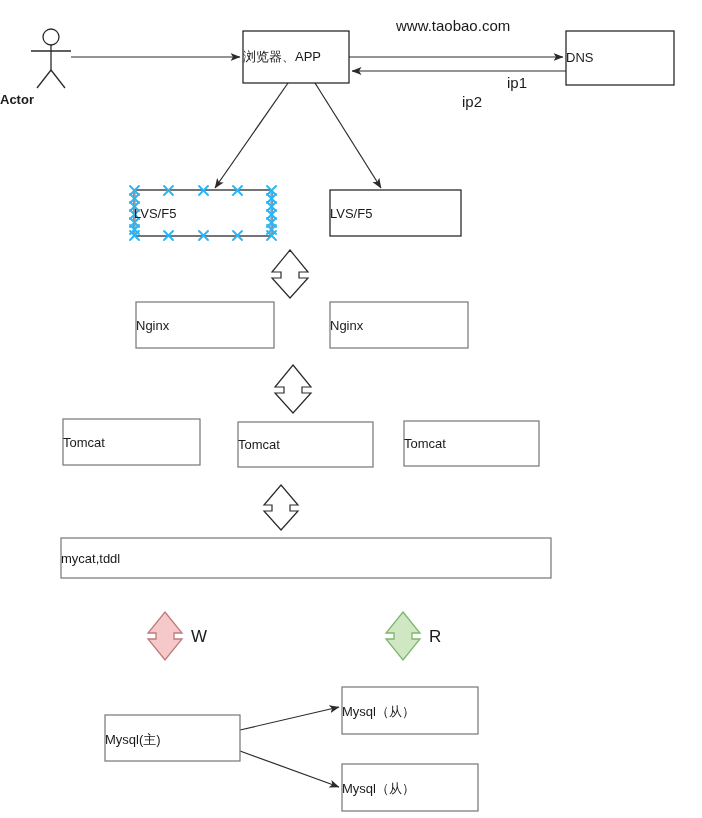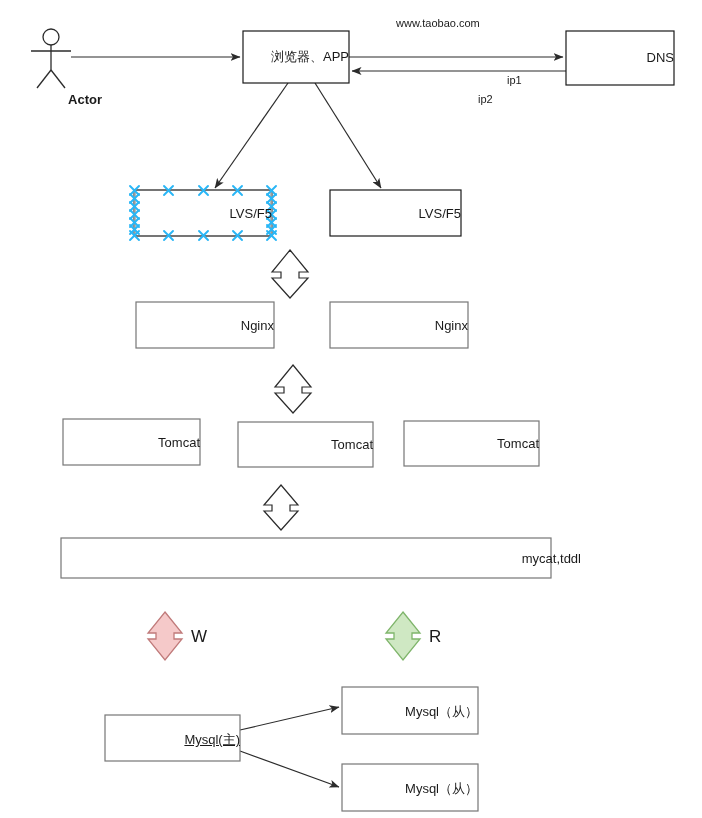--- a/index.html
+++ b/index.html
@@ -19,28 +19,28 @@
     left: 0;
     top: 0;
     width: 702px;
     height: 818px;
   }
   .node-label {
     position: absolute;
     font-size: 13px;
     color: #1a1a1a;
     white-space: nowrap;
-    text-align: right;
+    text-align: left;
     font-family: "Liberation Sans", "DejaVu Sans", sans-serif;
     line-height: 1;
     pointer-events: none;
   }
   .edge-label {
     position: absolute;
-    font-size: 11px;
+    font-size: 15px;
     color: #1a1a1a;
     white-space: nowrap;
     font-family: "Liberation Sans", "DejaVu Sans", sans-serif;
     line-height: 1;
   }
   .big-label {
     position: absolute;
     font-size: 17px;
     color: #1a1a1a;
     white-space: nowrap;
@@ -218,22 +218,22 @@
 
 <div class="node-label" style="left:136px; top:319px; width:138px;">Nginx</div>
 <div class="node-label" style="left:330px; top:319px; width:138px;">Nginx</div>
 
 <div class="node-label" style="left:63px; top:436px; width:137px;">Tomcat</div>
 <div class="node-label" style="left:238px; top:438px; width:135px;">Tomcat</div>
 <div class="node-label" style="left:404px; top:437px; width:135px;">Tomcat</div>
 
 <div class="node-label" style="left:61px; top:552px; width:520px;">mycat,tddl</div>
 
-<div class="node-label" style="left:105px; top:733px; width:135px;text-decoration:underline;">Mysql(主)</div>
+<div class="node-label" style="left:105px; top:733px; width:135px;">Mysql(主)</div>
 <div class="node-label" style="left:342px; top:705px; width:136px;">Mysql（从）</div>
 <div class="node-label" style="left:342px; top:782px; width:136px;">Mysql（从）</div>
 
 <div class="edge-label" style="left:396px; top:18px;">www.taobao.com</div>
 <div class="edge-label" style="left:478px; top:75px;padding-left:29px;">ip1</div>
-<div class="edge-label" style="left:478px; top:94px;">ip2</div>
+<div class="edge-label" style="left:462px; top:94px;">ip2</div>
 
 <div class="big-label" style="left:191px; top:628px;">W</div>
 <div class="big-label" style="left:429px; top:628px;">R</div>
 
 </body></html>

